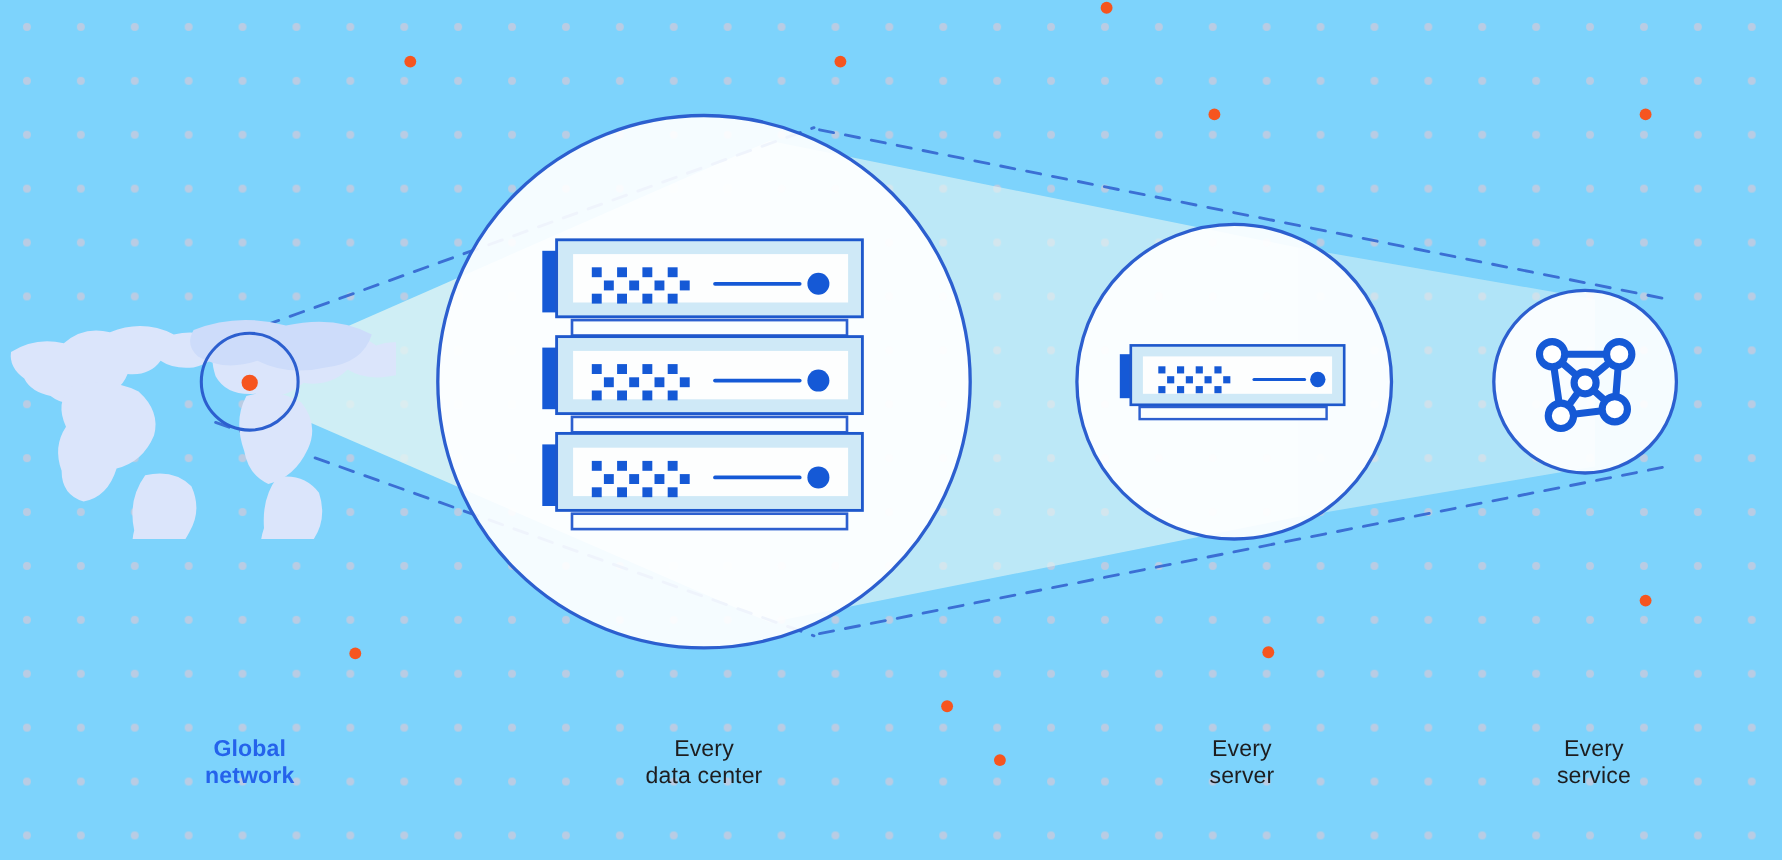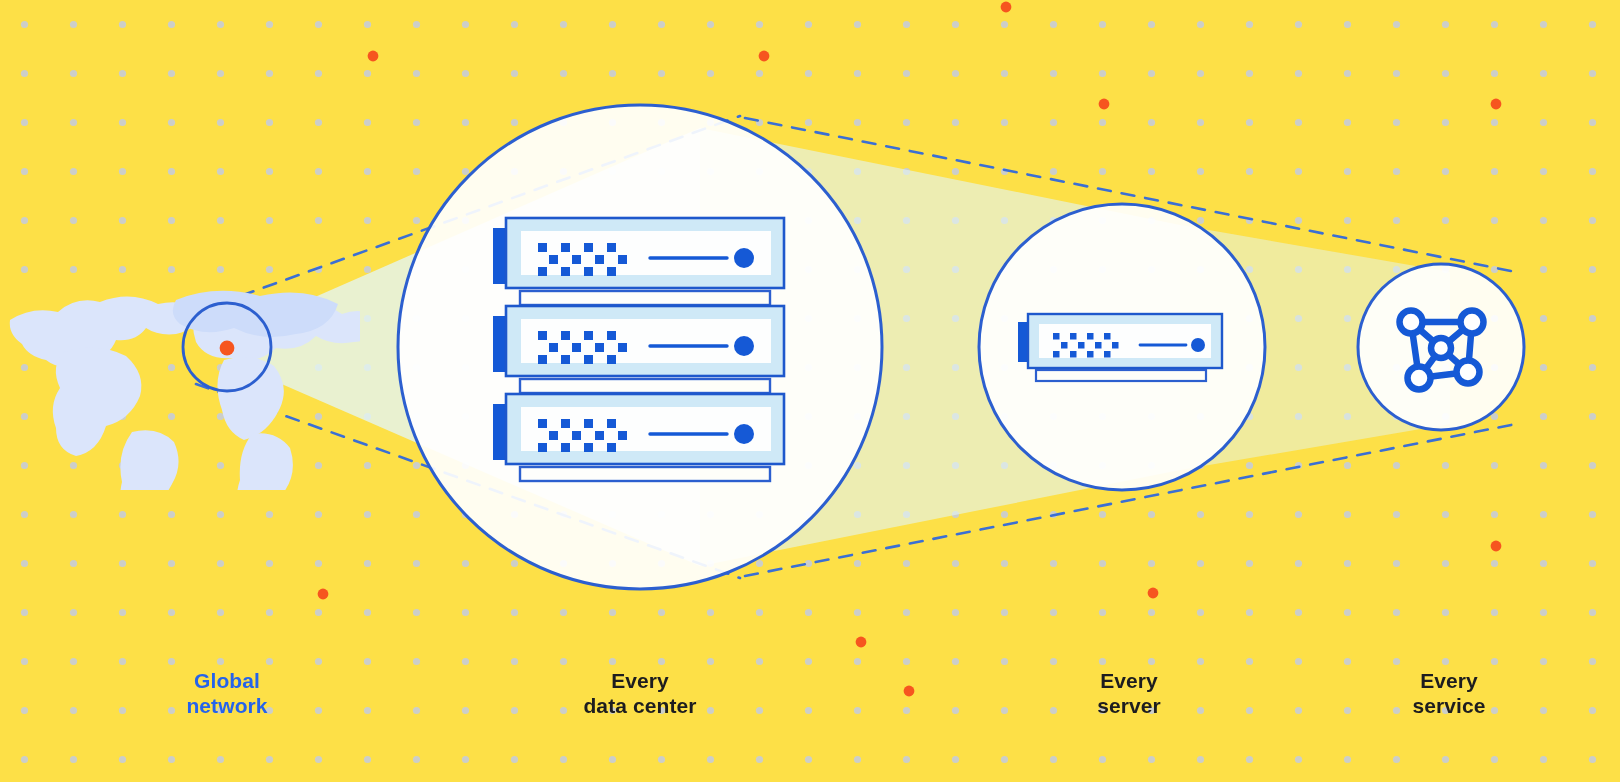--- a/index.html
+++ b/index.html
@@ -6,30 +6,30 @@
   html, body {
     margin: 0; padding: 0;
     background: #ffffff;
     font-family: "Liberation Sans", sans-serif;
   }
   #stage {
     position: relative;
     width: 1620px;
     height: 782px;
     overflow: hidden;
-    background: #fde047;
+    background: #7dd3fc;
   }
   #scene { position: absolute; inset: 0; width: 1620px; height: 782px; }
 
   .label {
     position: absolute;
     text-align: center;
     font-size: 21px;
     line-height: 25px;
-    font-weight: 700;
+    font-weight: 400;
     color: #1d1d1f;
     white-space: pre-line;
     letter-spacing: 0.1px;
   }
   .label.accent { color: #2563eb; font-weight: 700; }
 </style>
 </head>
 <body>
 
 <div id="stage">

